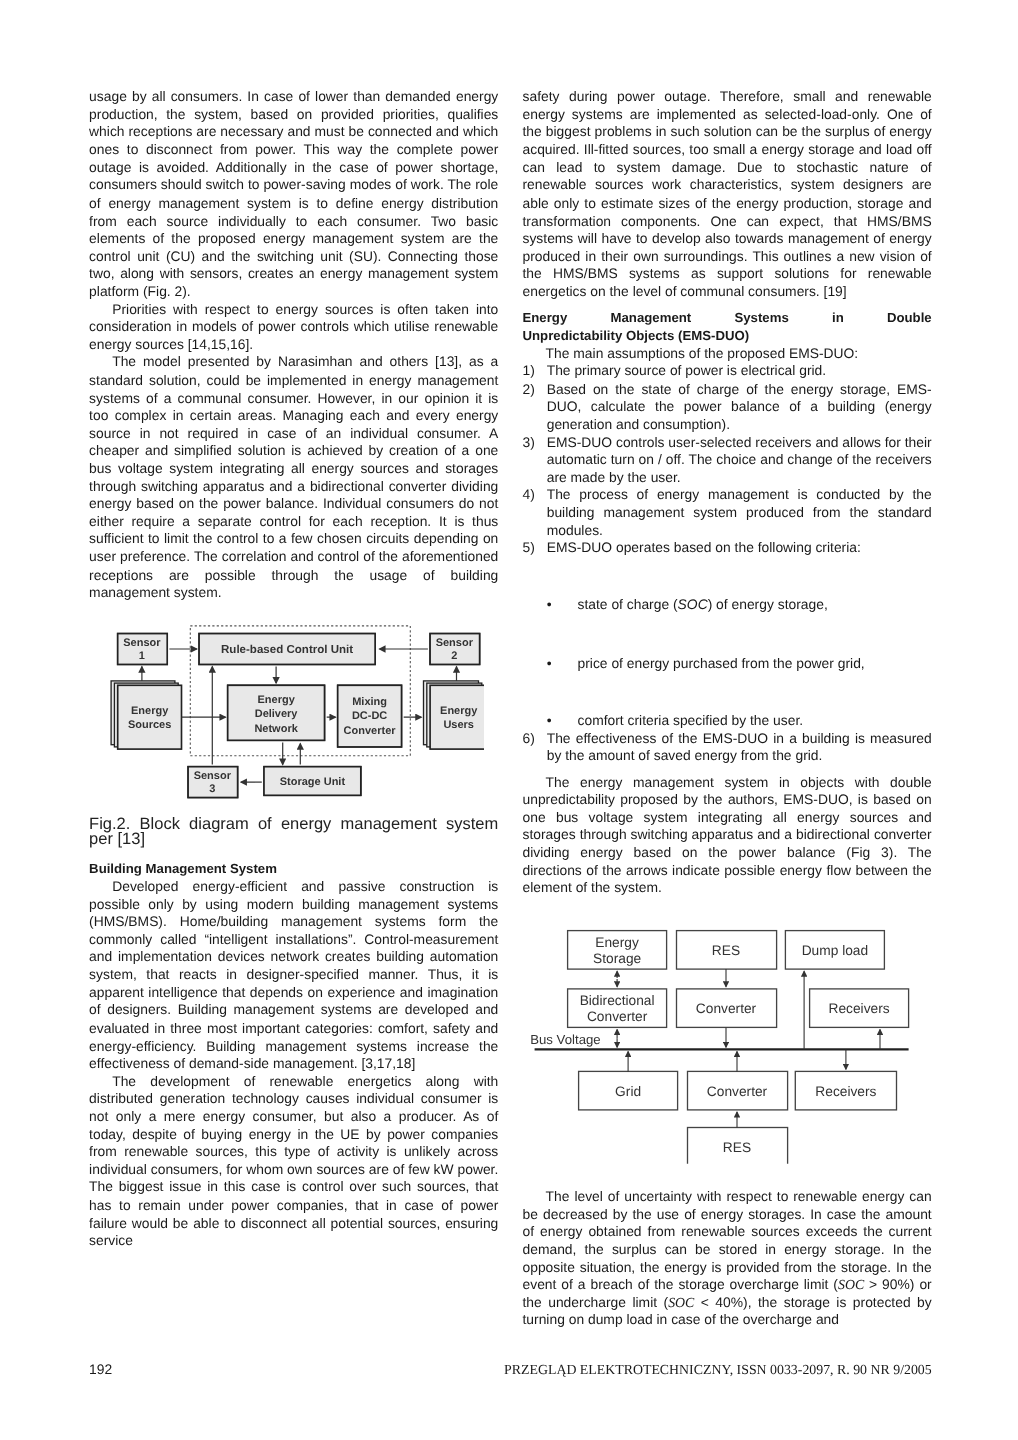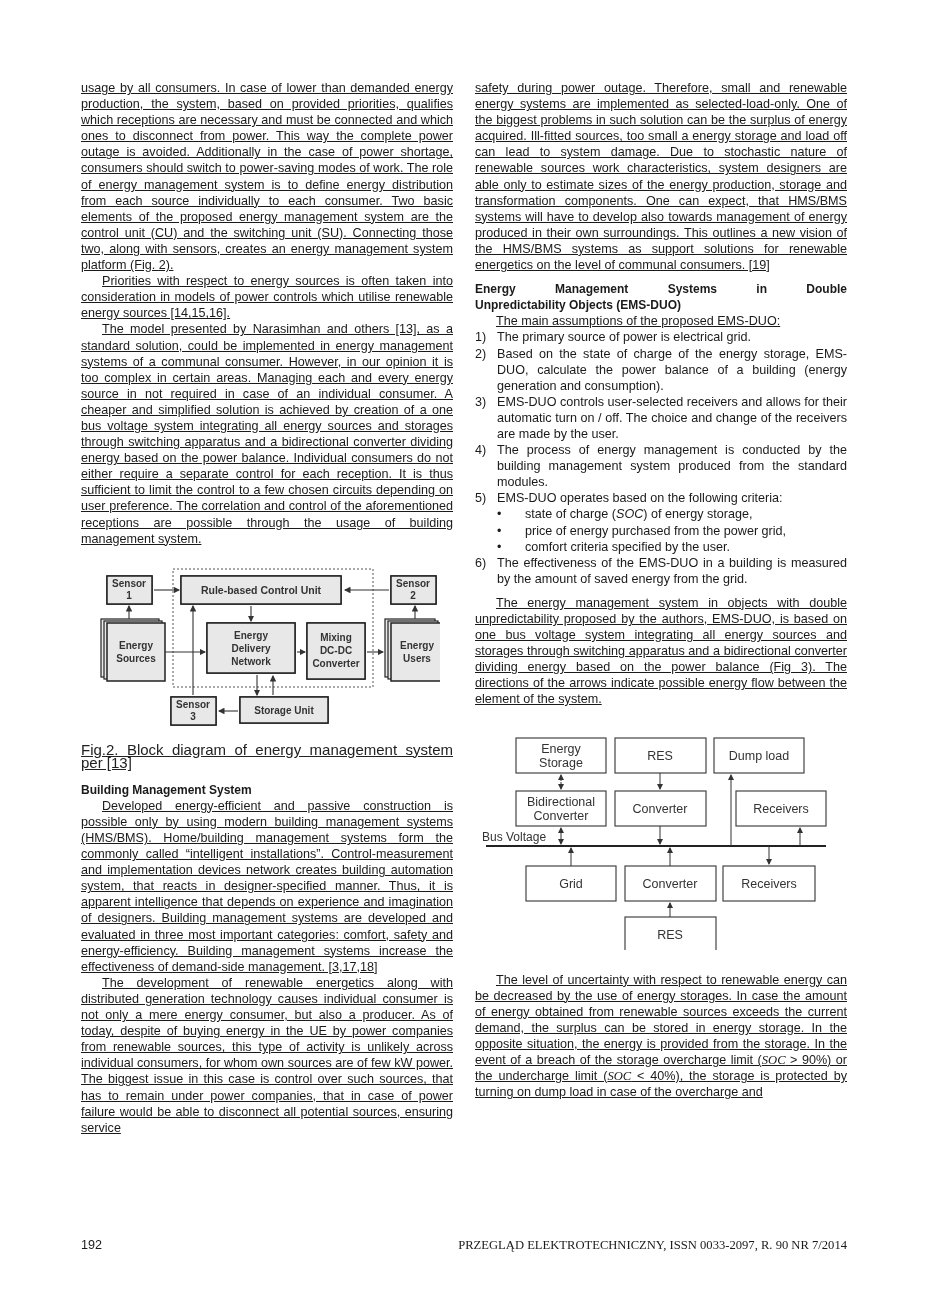--- a/index.html
+++ b/index.html
@@ -1,30 +1,30 @@
 <!DOCTYPE html>
 <html><head>
 <meta charset="utf-8">
 <style>
   html, body { margin: 0; padding: 0; background: #ffffff; }
   body { width: 925px; height: 1309px; position: relative; overflow: hidden;
          font-family: "Liberation Sans", sans-serif; color: #1a1a1a; }
   .col { position: absolute; top: 80px; width: 372px; font-size: 12.6px; line-height: 16.1px; }
   #col-left { left: 81px; }
   #col-right { left: 475px; }
-  p { margin: 0; text-align: justify; text-decoration: underline; }
+  p { margin: 0; text-align: justify; }
   .indent { text-indent: 21px; }
   h3 { font-size: 12px; margin: 0; font-weight: bold; line-height: 16.1px; }
   .h-just { text-align: justify; text-align-last: justify; }
   .caption { font-size: 15px; line-height: 13.5px; color: #222; }
   ol { margin: 0; padding: 0; list-style: none; }
   ol li { position: relative; padding-left: 22px; text-align: justify; }
   ol li .num { position: absolute; left: 0; top: 0; }
   ul { margin: 0; padding: 0; list-style: none; }
-  ul li { position: relative; padding-left: 50px; }
+  ul li { position: relative; padding-left: 50px; margin-top: 36px; }
   ul li::before { content: "•"; position: absolute; left: 22px; }
   .gap { height: 8px; }
   .fig { display: block; margin: 0 auto; }
   #footer { position: absolute; top: 1238px; left: 81px; width: 766px;
             font-family: "Liberation Serif", serif; font-size: 12.6px; }
   #footer .pg { position: absolute; left: 0; font-family: "Liberation Sans", sans-serif; }
   #footer .jr { position: absolute; right: 0; }
   svg text { font-family: "Liberation Sans", sans-serif; }
 </style>
 </head>
@@ -211,14 +211,14 @@
       <line x1="194" y1="187" x2="194" y2="173" marker-end="url(#ah3)"></line>
     </g>
   </svg>
   <div style="height:10px"></div>
   <div style="height:12px"></div>
   <p class="indent"><span>The level of uncertainty with respect to renewable energy can be decreased by the use of energy storages. In case the amount of energy obtained from renewable sources exceeds the current demand, the surplus can be stored in energy storage. In the opposite situation, the energy is provided from the storage. In the event of a breach of the storage overcharge limit (</span><i style="font-family:'Liberation Serif',serif">SOC</i><span> &gt; 90%) or the undercharge limit (</span><i style="font-family:'Liberation Serif',serif">SOC</i><span> &lt; 40%), the storage is protected by turning on dump load in case of the overcharge and</span></p>
 </div>
 
 <div id="footer">
   <span class="pg">192</span>
-  <span class="jr">PRZEGLĄD ELEKTROTECHNICZNY, ISSN 0033-2097, R. 90 NR 7/2014</span>
+  <span class="jr">PRZEGLĄD ELEKTROTECHNICZNY, ISSN 0033-2097, R. 90 NR 9/2005</span>
 </div>
 
 </body></html>

